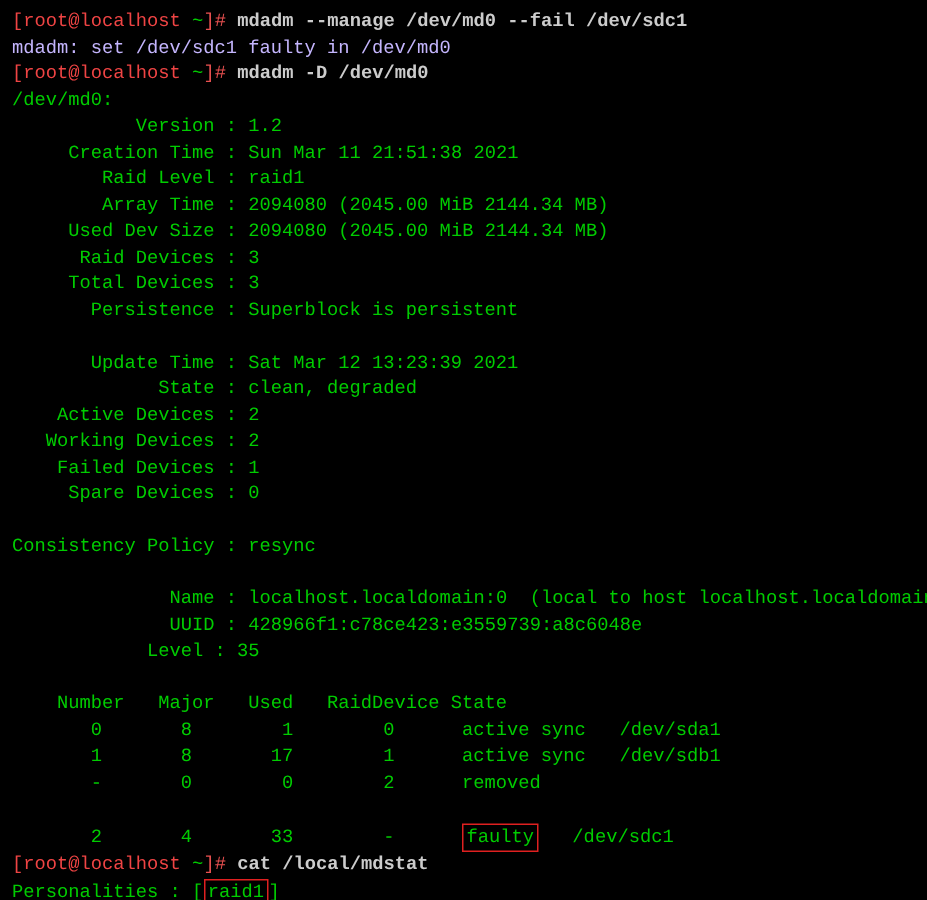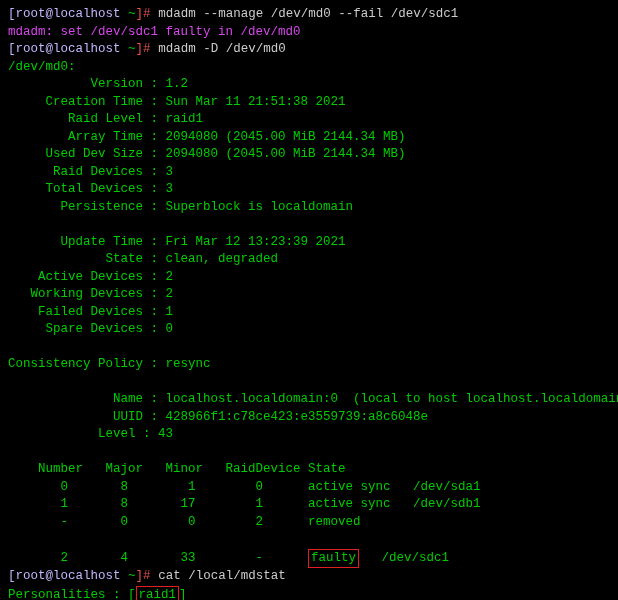--- a/index.html
+++ b/index.html
@@ -8,25 +8,25 @@
       color: #00cc00;
       font-family: "Courier New", Consolas, monospace;
       font-size: 12.5px;
       line-height: 1.4;
       padding: 6px 8px;
       width: 618px;
       height: 600px;
       overflow: hidden;
     }
     .line { white-space: pre; }
-    .prompt-root { color: #c4b5fd; }
+    .prompt-root { color: #ef4444; }
     .prompt-tilde { color: #00cc00; }
     .prompt-rest { color: #e85050; }
-    .cmd { color: #cccccc; }
-    .out { color: #d946ef; }
+    .cmd { color: #cccccc; font-weight: bold; }
+    .out { color: #c4b5fd; }
     .redbox {
       border: 1px solid #e02020;
       padding: 0 2px;
       display: inline-block;
       text-align: right;
     }
     .field-line { white-space: pre; }
   </style>
 </head>
 <body>
@@ -37,37 +37,37 @@
 <div class="line"><span class="prompt-root">[<span>root</span>@<span>localhost</span></span> <span class="prompt-tilde">~</span><span class="prompt-rest">]</span><span class="prompt-rest">#</span> <span class="cmd">mdadm -D /dev/md0</span></div>
 <div class="line">/dev/md0:</div>
 
 <div class="field-line">           <span>Version</span> : <span>1.2</span></div>
 <div class="field-line">     <span>Creation Time</span> : <span>Sun Mar 11 21:51:38 2021</span></div>
 <div class="field-line">        <span>Raid Level</span> : <span>raid1</span></div>
 <div class="field-line">        <span>Array Time</span> : <span>2094080 (2045.00 MiB 2144.34 MB)</span></div>
 <div class="field-line">     <span>Used Dev Size</span> : <span>2094080 (2045.00 MiB 2144.34 MB)</span></div>
 <div class="field-line">      <span>Raid Devices</span> : <span>3</span></div>
 <div class="field-line">     <span>Total Devices</span> : <span>3</span></div>
-<div class="field-line">       <span>Persistence</span> : <span>Superblock is localdomain</span></div>
+<div class="field-line">       <span>Persistence</span> : <span>Superblock is persistent</span></div>
 <div class="line"> </div>
-<div class="field-line">       <span>Update Time</span> : <span>Fri Mar 12 13:23:39 2021</span></div>
+<div class="field-line">       <span>Update Time</span> : <span>Sat Mar 12 13:23:39 2021</span></div>
 <div class="field-line">             <span>State</span> : <span>clean, degraded</span></div>
 <div class="field-line">    <span>Active Devices</span> : <span>2</span></div>
 <div class="field-line">   <span>Working Devices</span> : <span>2</span></div>
 <div class="field-line">    <span>Failed Devices</span> : <span>1</span></div>
 <div class="field-line">     <span>Spare Devices</span> : <span>0</span></div>
 <div class="line"> </div>
 <div class="field-line"><span>Consistency Policy</span> : <span>resync</span></div>
 <div class="line"> </div>
 <div class="field-line">              <span>Name</span> : <span>localhost.localdomain:0  (local to host localhost.localdomain)</span></div>
 <div class="field-line">              <span>UUID</span> : <span>428966f1:c78ce423:e3559739:a8c6048e</span></div>
-<div class="field-line">            <span>Level</span> : <span>43</span></div>
+<div class="field-line">            <span>Level</span> : <span>35</span></div>
 <div class="line"> </div>
 
-<div class="line">    Number   Major   Minor   RaidDevice State</div>
+<div class="line">    Number   Major   Used   RaidDevice State</div>
 <div class="line">       0       8        1        0      active sync   /dev/sda1</div>
 <div class="line">       1       8       17        1      active sync   /dev/sdb1</div>
 <div class="line">       -       0        0        2      removed</div>
 <div class="line"> </div>
 <div class="line"><span>       2       4       33        -      </span><span class="redbox"><span>faulty</span></span><span>   /dev/sdc1</span></div>
 
 <div class="line"><span class="prompt-root">[<span>root</span>@<span>localhost</span></span> <span class="prompt-tilde">~</span><span class="prompt-rest">]</span><span class="prompt-rest">#</span> <span class="cmd">cat /local/mdstat</span></div>
 <div class="line"><span>Personalities : [</span><span class="redbox"><span>raid1</span></span><span>]</span></div>
 
 </body></html>

